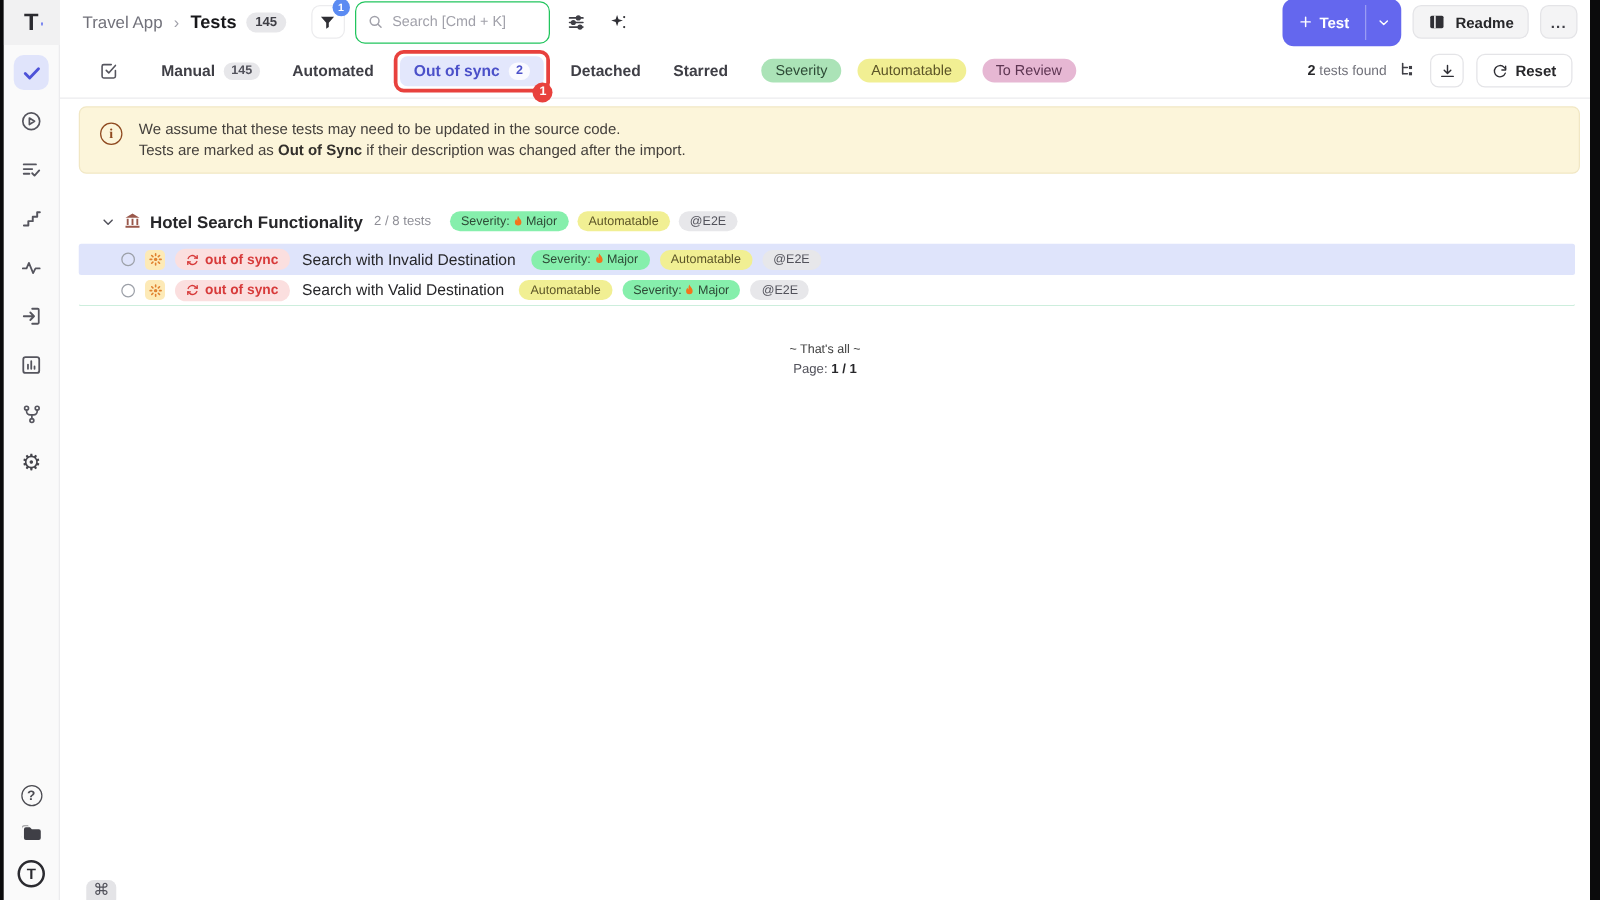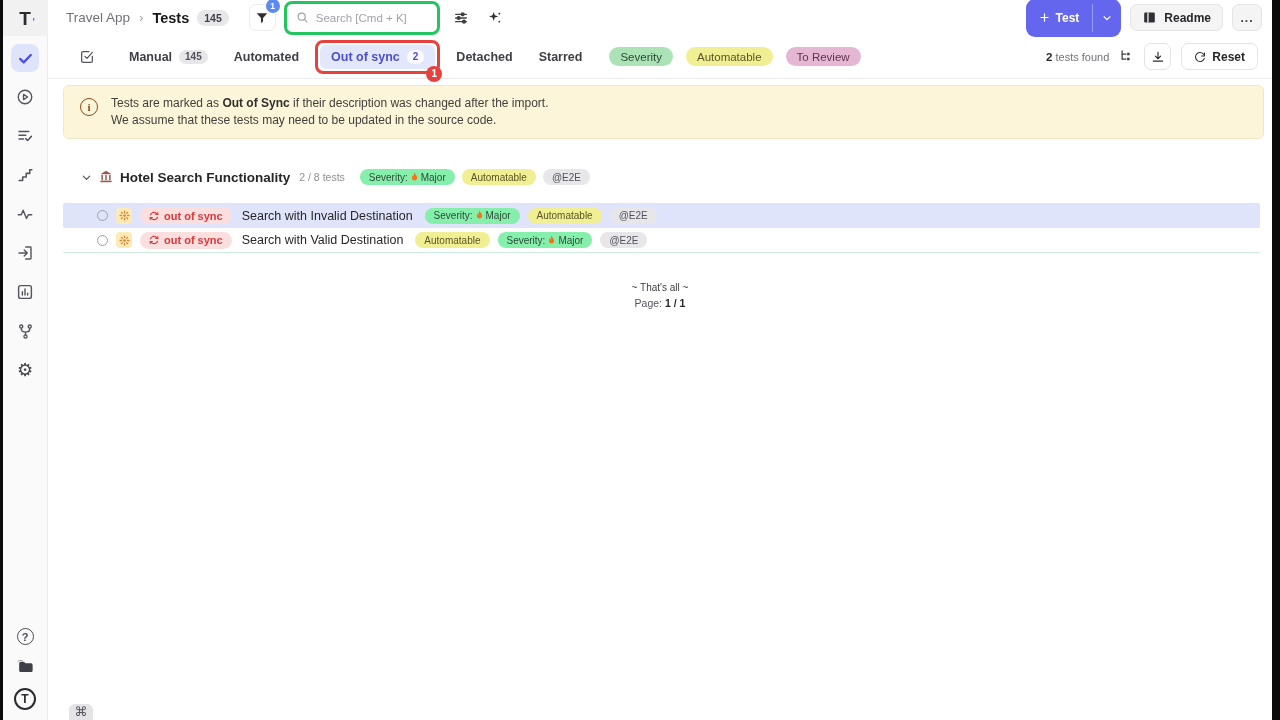--- a/index.html
+++ b/index.html
@@ -26,21 +26,21 @@
   .main { flex:1; display:flex; flex-direction:column; min-width:0; }
 
   
   .topbar { height:35px; display:flex; align-items:center; padding:0 10px 0 18px; gap:8px; }
   .crumb-project { font-size:13.5px; color:#71717a; }
   .crumb-sep { font-size:13px; color:#a1a1aa; margin:0 1px; }
   .crumb-page { font-size:14.5px; font-weight:700; color:#18181b; }
   .count-badge { background:#e7e7ea; color:#3f3f46; font-size:10.5px; font-weight:700; border-radius:9px; padding:2px 7px; }
   .filter-btn { position:relative; width:27px; height:27px; border:1px solid #ececee; border-radius:7px; background:#fff; display:flex; align-items:center; justify-content:center; margin-left:12px; cursor:pointer; }
   .filter-count { position:absolute; top:-6px; right:-5px; width:14px; height:14px; border-radius:50%; background:#5b8bf2; color:#fff; font-size:8.5px; font-weight:700; display:flex; align-items:center; justify-content:center; }
-  .search-box { display:flex; align-items:center; gap:7px; width:156px; height:34px; border:3px solid #22c55e; border-radius:8px; padding:0 9px; background:#fff; }
+  .search-box { display:flex; align-items:center; gap:7px; width:156px; height:34px; border:1px solid #22c55e; border-radius:8px; padding:0 9px; background:#fff; }
   .search-box input { border:none; outline:none; width:100%; font-size:11.5px; color:#3f3f46; font-family:"Liberation Sans", sans-serif; background:transparent; }
   .search-box input::placeholder { color:#a1a1aa; }
   .icon-ghost { width:26px; height:26px; display:flex; align-items:center; justify-content:center; cursor:pointer; }
   .topbar-right { margin-left:auto; display:flex; align-items:center; gap:9px; }
   .test-btn { display:flex; align-items:stretch; height:38px; border-radius:9px; background:#6467ee; color:#fff; overflow:hidden; cursor:pointer; }
   .test-btn-main { display:flex; align-items:center; gap:6px; padding:0 13px; font-size:12px; font-weight:600; }
   .test-btn-sep { width:1px; background:rgba(255,255,255,.35); margin:5px 0; }
   .test-btn-caret { display:flex; align-items:center; justify-content:center; padding:0 9px; }
   .soft-btn { display:flex; align-items:center; gap:7px; height:27px; padding:0 11px; background:#f4f4f5; border:1px solid #e4e4e7; border-radius:7px; font-size:12px; font-weight:600; color:#27272a; cursor:pointer; }
   .more-btn { width:30px; justify-content:center; letter-spacing:1px; font-weight:800; color:#3f3f46; }
@@ -65,21 +65,21 @@
   .reset-btn { display:flex; align-items:center; gap:6px; height:27px; padding:8px 12px; border:1px solid #e4e4e7; border-radius:7px; background:#fff; font-size:12px; font-weight:600; color:#27272a; cursor:pointer; }
 
   
   .content { flex:1; position:relative; overflow:hidden; }
   .banner { margin:6px 8px 0 15px; background:#fcf5da; border:1px solid #f1e7c4; border-radius:6px; padding:9px 16px; display:flex; gap:13px; align-items:flex-start; }
   .info-icon { width:18px; height:18px; border-radius:50%; border:1.7px solid #8f4a20; color:#8f4a20; font-size:11px; font-weight:700; font-family:"Liberation Serif", serif; display:flex; align-items:center; justify-content:center; margin-top:3px; flex-shrink:0; }
   .banner-text { font-size:12px; color:#44403c; line-height:17px; }
   .banner-text b { color:#33302c; }
 
   .list { margin:27px 12px 0 15px; }
-  .suite-row { display:flex; align-items:center; gap:7px; padding:3px 6px 18px 18px; cursor:pointer; }
+  .suite-row { display:flex; align-items:center; gap:7px; padding:3px 6px 10px 18px; cursor:pointer; }
   .suite-name { font-size:13.5px; font-weight:600; color:#27272a; margin-right:2px; }
   .suite-count { font-size:10.5px; color:#8e8e96; margin-right:8px; }
   .badge { font-size:10px; font-weight:500; padding:2.5px 9px; border-radius:9px; display:inline-flex; align-items:center; gap:2px; white-space:nowrap; }
   .badge.green { background:#86efac; color:#2d4a36; }
   .badge.yellow { background:#f1ef93; color:#5c5527; }
   .badge.gray { background:#e7e7ea; color:#52525b; }
   .test-row { display:flex; align-items:center; gap:8px; height:25px; padding-left:34px; border-radius:2px; cursor:pointer; }
   .test-row.highlight { background:#dfe4fb; }
   .test-row.green-underline { border-bottom:1px solid #cdeedd; }
   .status-circle { width:11px; height:11px; border-radius:50%; border:1.5px solid #9ca0a8; flex-shrink:0; }
@@ -338,22 +338,22 @@
           <span>Reset</span>
         </div>
       </div>
     </div>
 
     <div class="content">
 
       <div class="banner">
         <div class="info-icon">i</div>
         <div class="banner-text">
+          <div>We assume that these tests may need to be updated in the source code.</div>
           <div><span>Tests are marked as </span><b>Out of Sync</b><span> if their description was changed after the import.</span></div>
-          <div>We assume that these tests may need to be updated in the source code.</div>
         </div>
       </div>
 
       <div class="list">
 
         <div class="suite-row">
           <span>
             <svg width="11" height="11" viewBox="0 0 24 24" fill="none" stroke="#52525b" stroke-width="2.6" stroke-linecap="round" stroke-linejoin="round">
                 <path d="M5 9l7 7 7-7"></path>
               </svg>

